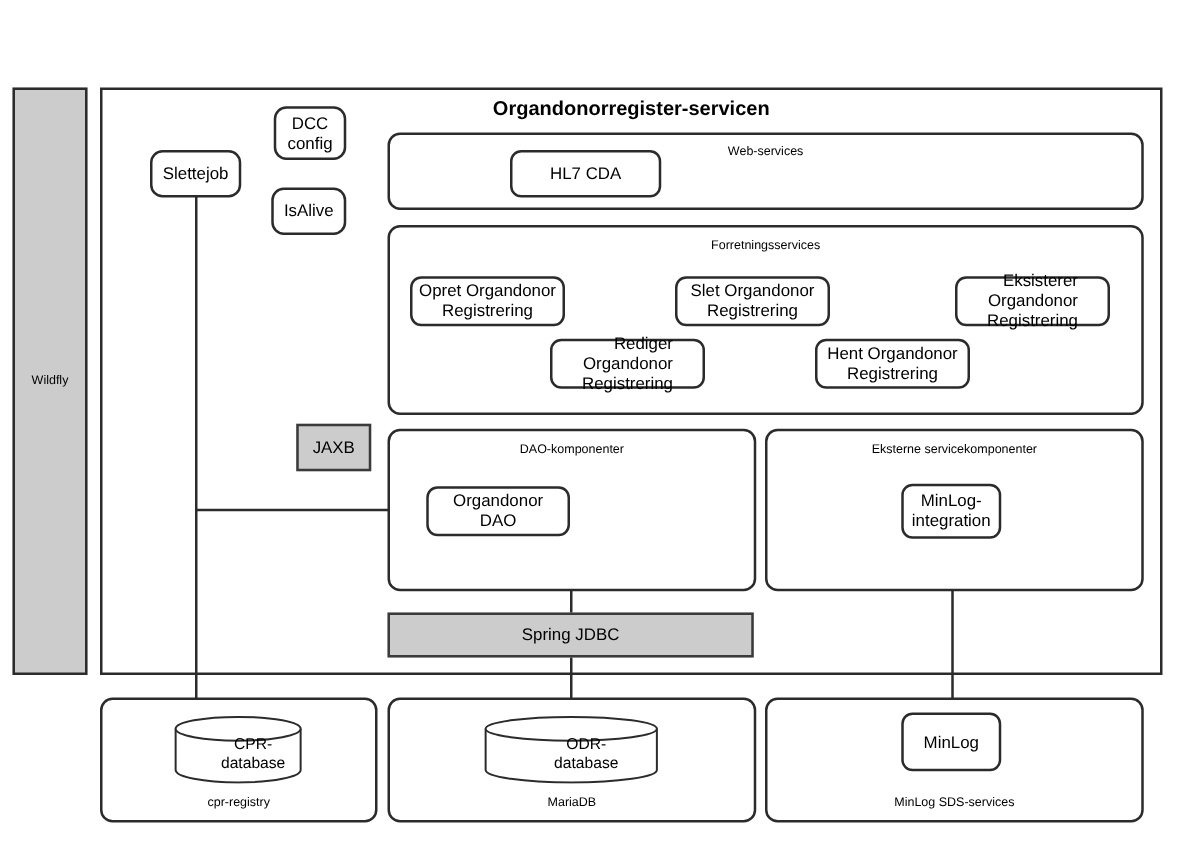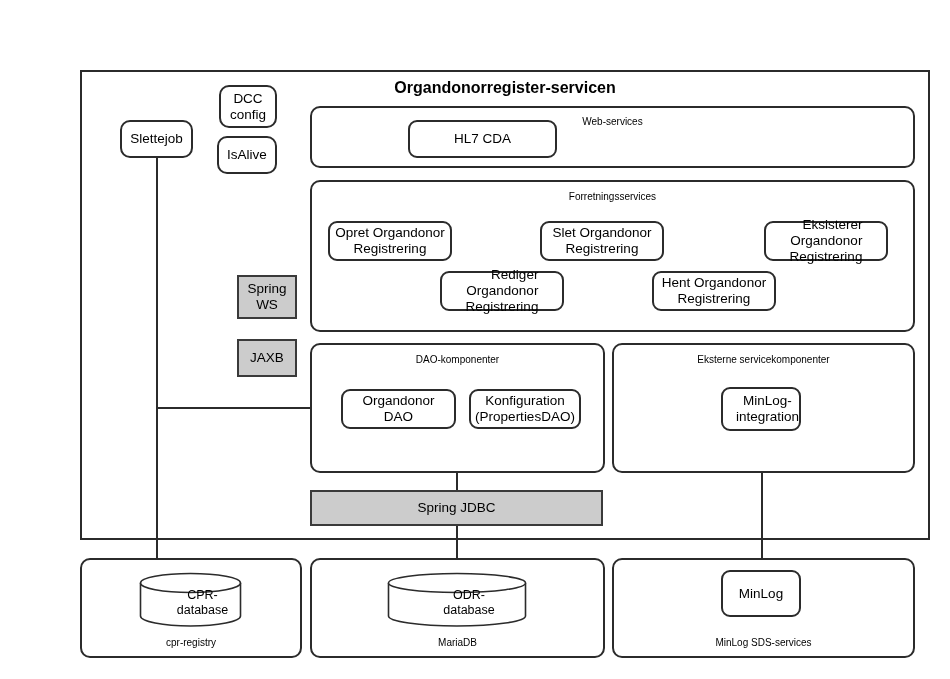--- a/index.html
+++ b/index.html
@@ -87,51 +87,51 @@
     line-height: 1.18;
     font-size: 12.5px;
     margin-left: 24px;
   }
 </style>
 </head>
 <body>
 
 <div id="stage">
 
+  <div class="abs rect" style="left:10px; top:70px; width:60px; height:470px; background:#cccccc;">
+    <div class="abs ctr t12" style="left:0; top:0; width:56px; height:466px;">Wildfly</div>
+  </div>
 
   <div class="abs rect" style="left:80px; top:70px; width:850px; height:470px;"></div>
 
   <div class="abs title" style="left:80px; top:79px; width:850px;">Organdonorregister-servicen</div>
 
   <div class="abs vline" style="left:156px; top:157px; height:450px;"></div>
 
   <div class="abs hline" style="left:156px; top:407px; width:156px;"></div>
 
   <div class="abs vline" style="left:456px; top:428px; height:179px;"></div>
 
   <div class="abs vline" style="left:761px; top:428px; height:140px;"></div>
 
   <div class="abs rrect ctr t135" style="left:120px; top:120px; width:73px; height:38px;">Slettejob</div>
 
   <div class="abs rrect ctr t135" style="left:219px; top:85px; width:58px; height:43px;">
       <span>DCC<br>config</span>
     </div>
 
-  <div class="abs rrect ctr t135" style="left:217px; top:136px; width:60px; height:38px;">IsAlive</div>
+  <div class="abs rrect ctr t135" style="left:217px; top:150px; width:60px; height:38px;">IsAlive</div>
 
-  <div class="abs gray ctr t135" style="left:237px; top:275px; width:60px; height:44px;">
-      <span>Spring<br>WS</span>
-    </div>
 
   <div class="abs gray ctr t135" style="left:237px; top:339px; width:60px; height:38px;">JAXB</div>
 
   <div class="abs rrect" style="left:310px; top:106px; width:605px; height:62px;">
     <div class="lbl-top t12" style="top:8px;">Web-services</div>
   </div>
-  <div class="abs rrect-sm ctr t135" style="left:408px; top:120px; width:149px; height:38px;">HL7 CDA</div>
+  <div class="abs rrect-sm ctr t135" style="left:408px; top:120px; width:121px; height:38px;">HL7 CDA</div>
 
   <div class="abs rrect" style="left:310px; top:180px; width:605px; height:152px;">
     <div class="lbl-top t12" style="top:9px;">Forretningsservices</div>
   </div>
 
   <div class="abs rrect-sm ctr t135" style="left:328px; top:221px; width:124px; height:40px;">
       <span>Opret Organdonor<br>Registrering</span>
     </div>
 
   <div class="abs rrect-sm ctr t135" style="left:540px; top:221px; width:124px; height:40px;">
@@ -149,28 +149,25 @@
   <div class="abs rrect-sm ctr t135" style="left:652px; top:271px; width:124px; height:40px;">
       <span>Hent Organdonor<br>Registrering</span>
     </div>
 
   <div class="abs rrect" style="left:310px; top:343px; width:295px; height:130px;">
     <div class="lbl-top t12" style="top:9px;">DAO-komponenter</div>
   </div>
   <div class="abs rrect-sm ctr t135" style="left:341px; top:389px; width:115px; height:40px;">
       <span>Organdonor<br>DAO</span>
     </div>
-  <div class="abs rrect-sm ctr t135" style="left:469px; top:389px; width:112px; height:40px;">
-      <span>Konfiguration<br>(PropertiesDAO)</span>
-    </div>
 
   <div class="abs rrect" style="left:612px; top:343px; width:303px; height:130px;">
     <div class="lbl-top t12" style="top:9px;">Eksterne servicekomponenter</div>
   </div>
-  <div class="abs rrect-sm ctr t135" style="left:721px; top:387px; width:80px; height:44px;justify-content:flex-end;">
+  <div class="abs rrect-sm ctr t135" style="left:721px; top:387px; width:80px; height:44px;">
       <span>MinLog-<br>integration</span>
     </div>
 
   <div class="abs gray ctr t135" style="left:310px; top:490px; width:293px; height:36px;">Spring JDBC</div>
 
 
   <div class="abs rrect" style="left:80px; top:558px; width:222px; height:100px;"></div>
   <div class="cyl" style="left:139px; top:572px; width:103px; height:55px;">
     <svg width="103" height="55" viewBox="0 0 103 55">
       <path d="M1.5,11 L1.5,44 A50,10 0 0 0 101.5,44 L101.5,11" fill="#ffffff" stroke="#2b2b2b" stroke-width="1.6"></path>

